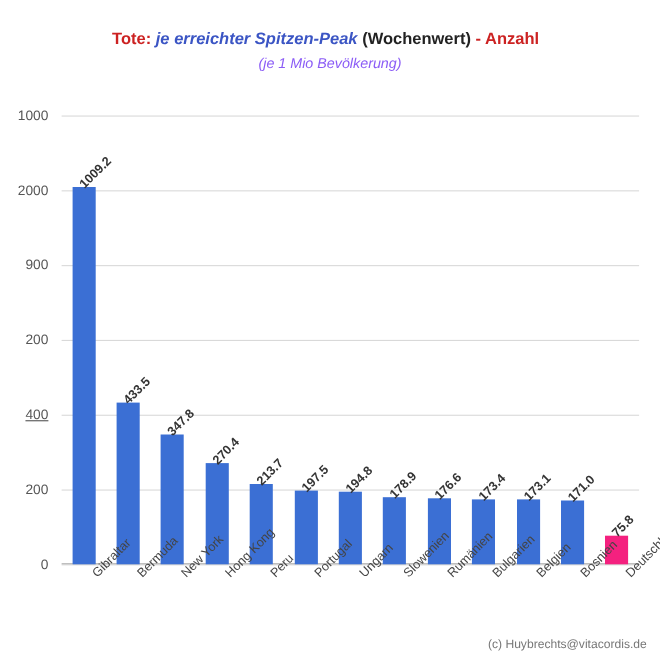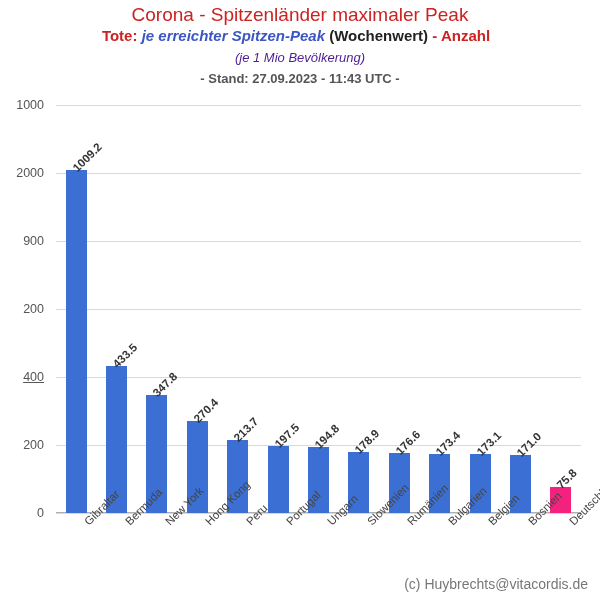--- a/index.html
+++ b/index.html
@@ -57,21 +57,21 @@
     font-weight: bold;
   }
   .title-third {
     position: absolute;
     top: 50px;
     left: 0;
     width: 600px;
     text-align: center;
     font-size: 13px;
     font-style: italic;
-    color: #4c1d95;
+    color: #8b5cf6;
     white-space: nowrap;
   }
   .title-stand {
     position: absolute;
     top: 71px;
     left: 0;
     width: 600px;
     text-align: center;
     font-size: 13px;
     font-weight: bold;
@@ -163,42 +163,40 @@
     transform-origin: right top;
     transform: rotate(-45deg);
     text-align: right;
   }
 
   
   .footer {
     position: absolute;
     right: 12px;
     bottom: 8px;
-    font-size: 14px;
+    font-size: 11px;
     color: #777777;
     white-space: nowrap;
     margin-top: 20px;
   }
 </style>
 </head>
 <body>
 
 <div id="chart-root">
 
-  <div class="title-main">Corona - Spitzenländer maximaler Peak</div>
 
   <div class="title-sub-line">
     <span class="sub-a">Tote:</span>
     <span class="sub-b">je erreichter Spitzen-Peak</span>
     <span class="sub-c">(Wochenwert)</span>
     <span class="sub-d">- Anzahl</span>
   </div>
 
   <div class="title-third">(je 1 Mio Bevölkerung)</div>
-  <div class="title-stand">- Stand: 27.09.2023 - 11:43 UTC -</div>
 
   <div class="ylabels" id="ylabels">
       <div class="ylabel" style="top: 408px;">0</div>
       <div class="ylabel" style="top: 340px;">200</div>
       <div class="ylabel" style="top: 272px; text-decoration: underline;">400</div>
       <div class="ylabel" style="top: 204px;">200</div>
       <div class="ylabel" style="top: 136px;">900</div>
       <div class="ylabel" style="top: 68px;">2000</div>
       <div class="ylabel" style="top: 0px;">1000</div>
     </div>

